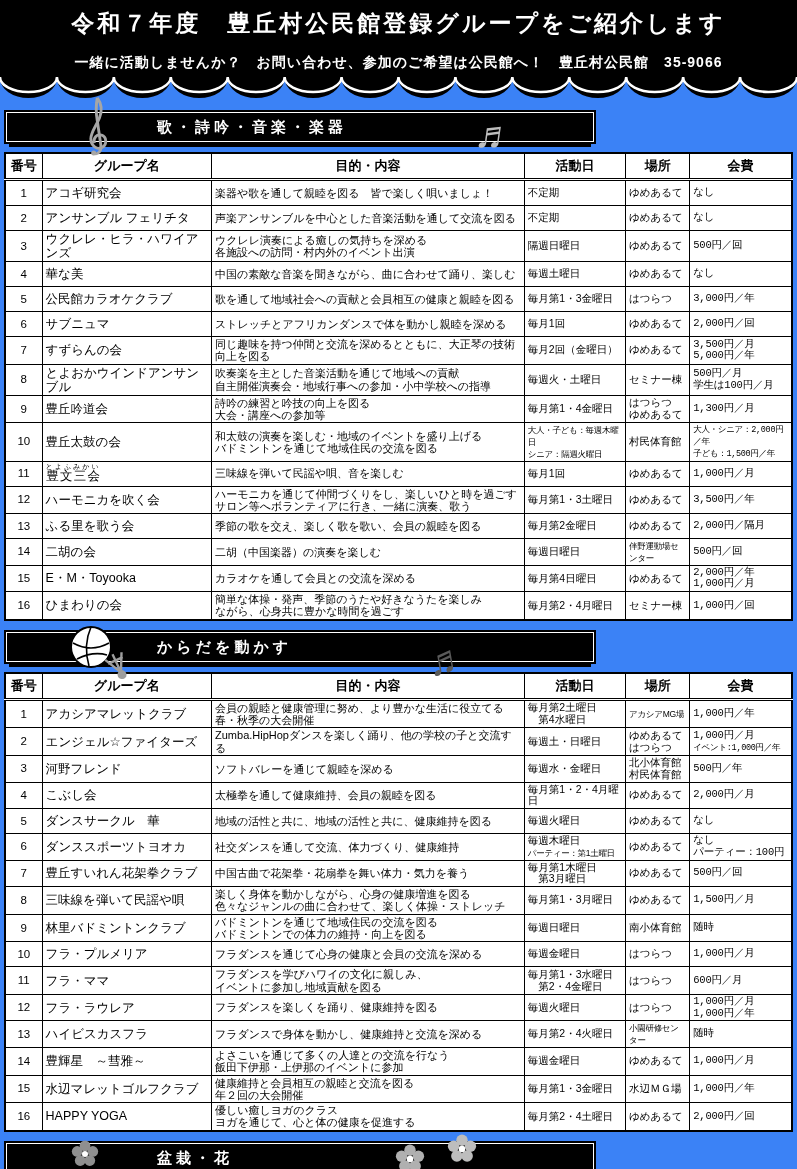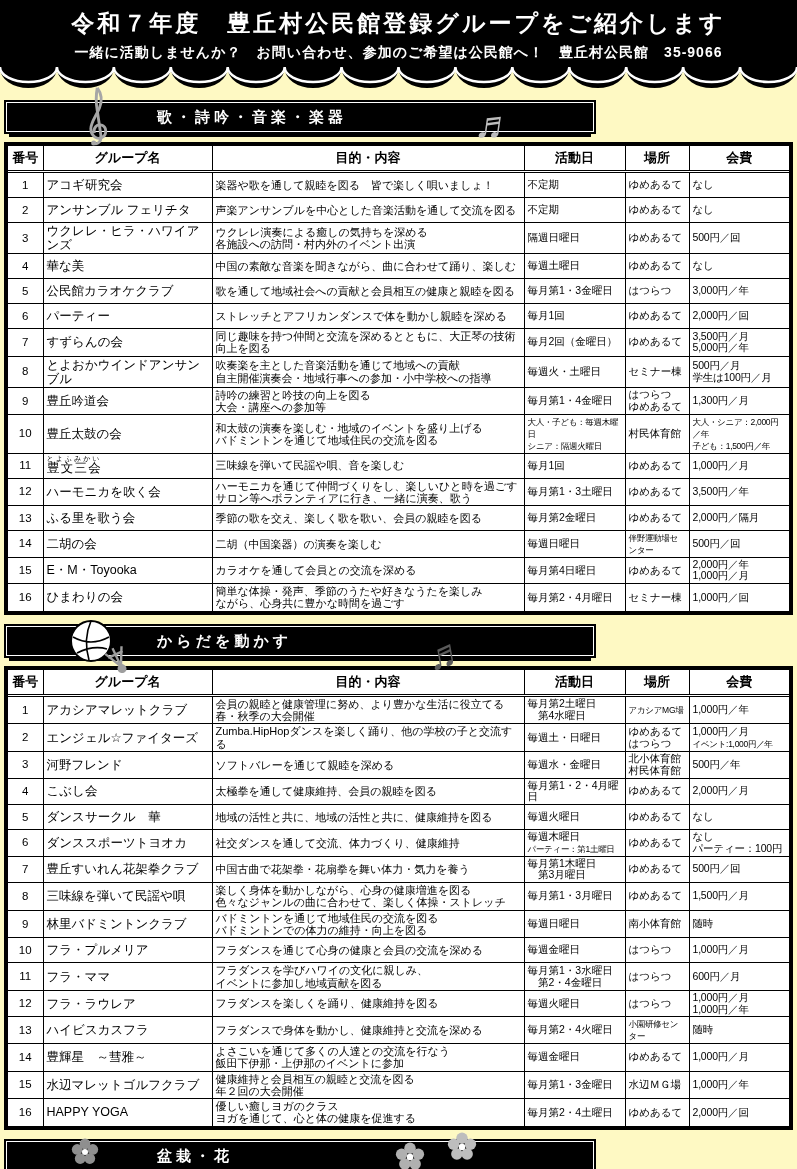--- a/index.html
+++ b/index.html
@@ -1,45 +1,45 @@
 <!DOCTYPE html>
 <html lang="ja"><head>
 <meta charset="utf-8">
 <style>
   html,body{margin:0;padding:0;}
-  .page{width:797px;height:1169px;overflow:hidden;background:#fef9c3;color:#000;
+  .page{width:797px;height:1169px;overflow:hidden;background:#3b82f6;color:#000;
         font-family:"Liberation Sans","DejaVu Sans",sans-serif;position:relative;}
   
   .top{background:#000;color:#fff;text-align:center;padding:8px 0 3px;}
   .top .t1{font-size:23px;font-weight:bold;letter-spacing:3px;}
-  .top .t2{font-size:14px;font-weight:bold;letter-spacing:1px;margin-top:5px;}
+  .top .t2{font-size:14px;font-weight:bold;letter-spacing:1px;margin-top:15px;}
   .wave{display:block;}
   
   .banner{position:relative;background:#000;color:#fff;width:588px;box-sizing:border-box;
           margin:11px 0 10px 6px;padding:5px 0 4px 150px;
           border:1px solid #fff;
           box-shadow:0 0 0 2px #000, 0 8px 0 -3px #000;
           font-weight:bold;font-size:15px;letter-spacing:4px;z-index:2;}
   .banner .banner-text{position:relative;z-index:3;}
   .b-icon{position:absolute;z-index:4;pointer-events:none;}
   .note-glyph{font-size:40px;font-weight:normal;line-height:1;}
   
   table{border-collapse:collapse;table-layout:fixed;width:789px;margin:0 0 0 4px;
-        border:4px solid #000000;background:#fff;}
+        border:2px solid #000000;background:#fff;}
   col.w-num{width:37px;} col.w-name{width:169px;} col.w-purpose{width:312px;}
   col.w-days{width:101px;} col.w-place{width:64px;} col.w-fee{width:102px;}
   th{border:1px solid #000;border-bottom:3px double #000;font-size:13px;font-weight:bold;
      text-align:center;padding:3px 2px;}
   td{border:1px solid #000;vertical-align:middle;padding:1px 3px;height:22px;line-height:1.12;}
   .c-num{font-size:11.5px;text-align:center;}
   .c-name{font-size:12.5px;}
   .c-purpose{font-size:11px;}
   .c-days{font-size:10.5px;}
   .c-place{font-size:10.5px;}
-  .c-fee{font-size:10.5px;letter-spacing:-0.2px;}
+  .c-fee{font-size:10.5px;letter-spacing:-0.2px;font-family:Liberation Mono, monospace;}
   .small{font-size:8.5px;letter-spacing:-0.3px;}
   ruby rt{font-size:7px;letter-spacing:2px;}
 </style>
 </head>
 <body>
 
 <div class="page">
 
   <div class="top">
     <div class="t1">令和７年度　豊丘村公民館登録グループをご紹介します</div>
@@ -130,21 +130,21 @@
             <td class="c-num">5</td>
             <td class="c-name"><ruby><span>公民館カラオケクラブ</span><rt></rt></ruby></td>
             <td class="c-purpose"><span>歌を通して地域社会への貢献と会員相互の健康と親睦を図る</span></td>
             <td class="c-days"><span>毎月第1・3金曜日</span></td>
             <td class="c-place"><span>はつらつ</span></td>
             <td class="c-fee"><span>3,000円／年</span></td>
           </tr>
 
           <tr>
             <td class="c-num">6</td>
-            <td class="c-name"><ruby><span>パーティー</span><rt></rt></ruby></td>
+            <td class="c-name"><ruby><span>サブニュマ</span><rt></rt></ruby></td>
             <td class="c-purpose"><span>ストレッチとアフリカンダンスで体を動かし親睦を深める</span></td>
             <td class="c-days"><span>毎月1回</span></td>
             <td class="c-place"><span>ゆめあるて</span></td>
             <td class="c-fee"><span>2,000円／回</span></td>
           </tr>
 
           <tr>
             <td class="c-num">7</td>
             <td class="c-name"><ruby><span>すずらんの会</span><rt></rt></ruby></td>
             <td class="c-purpose"><span>同じ趣味を持つ仲間と交流を深めるとともに、大正琴の技術</span><br><span>向上を図る</span></td>

